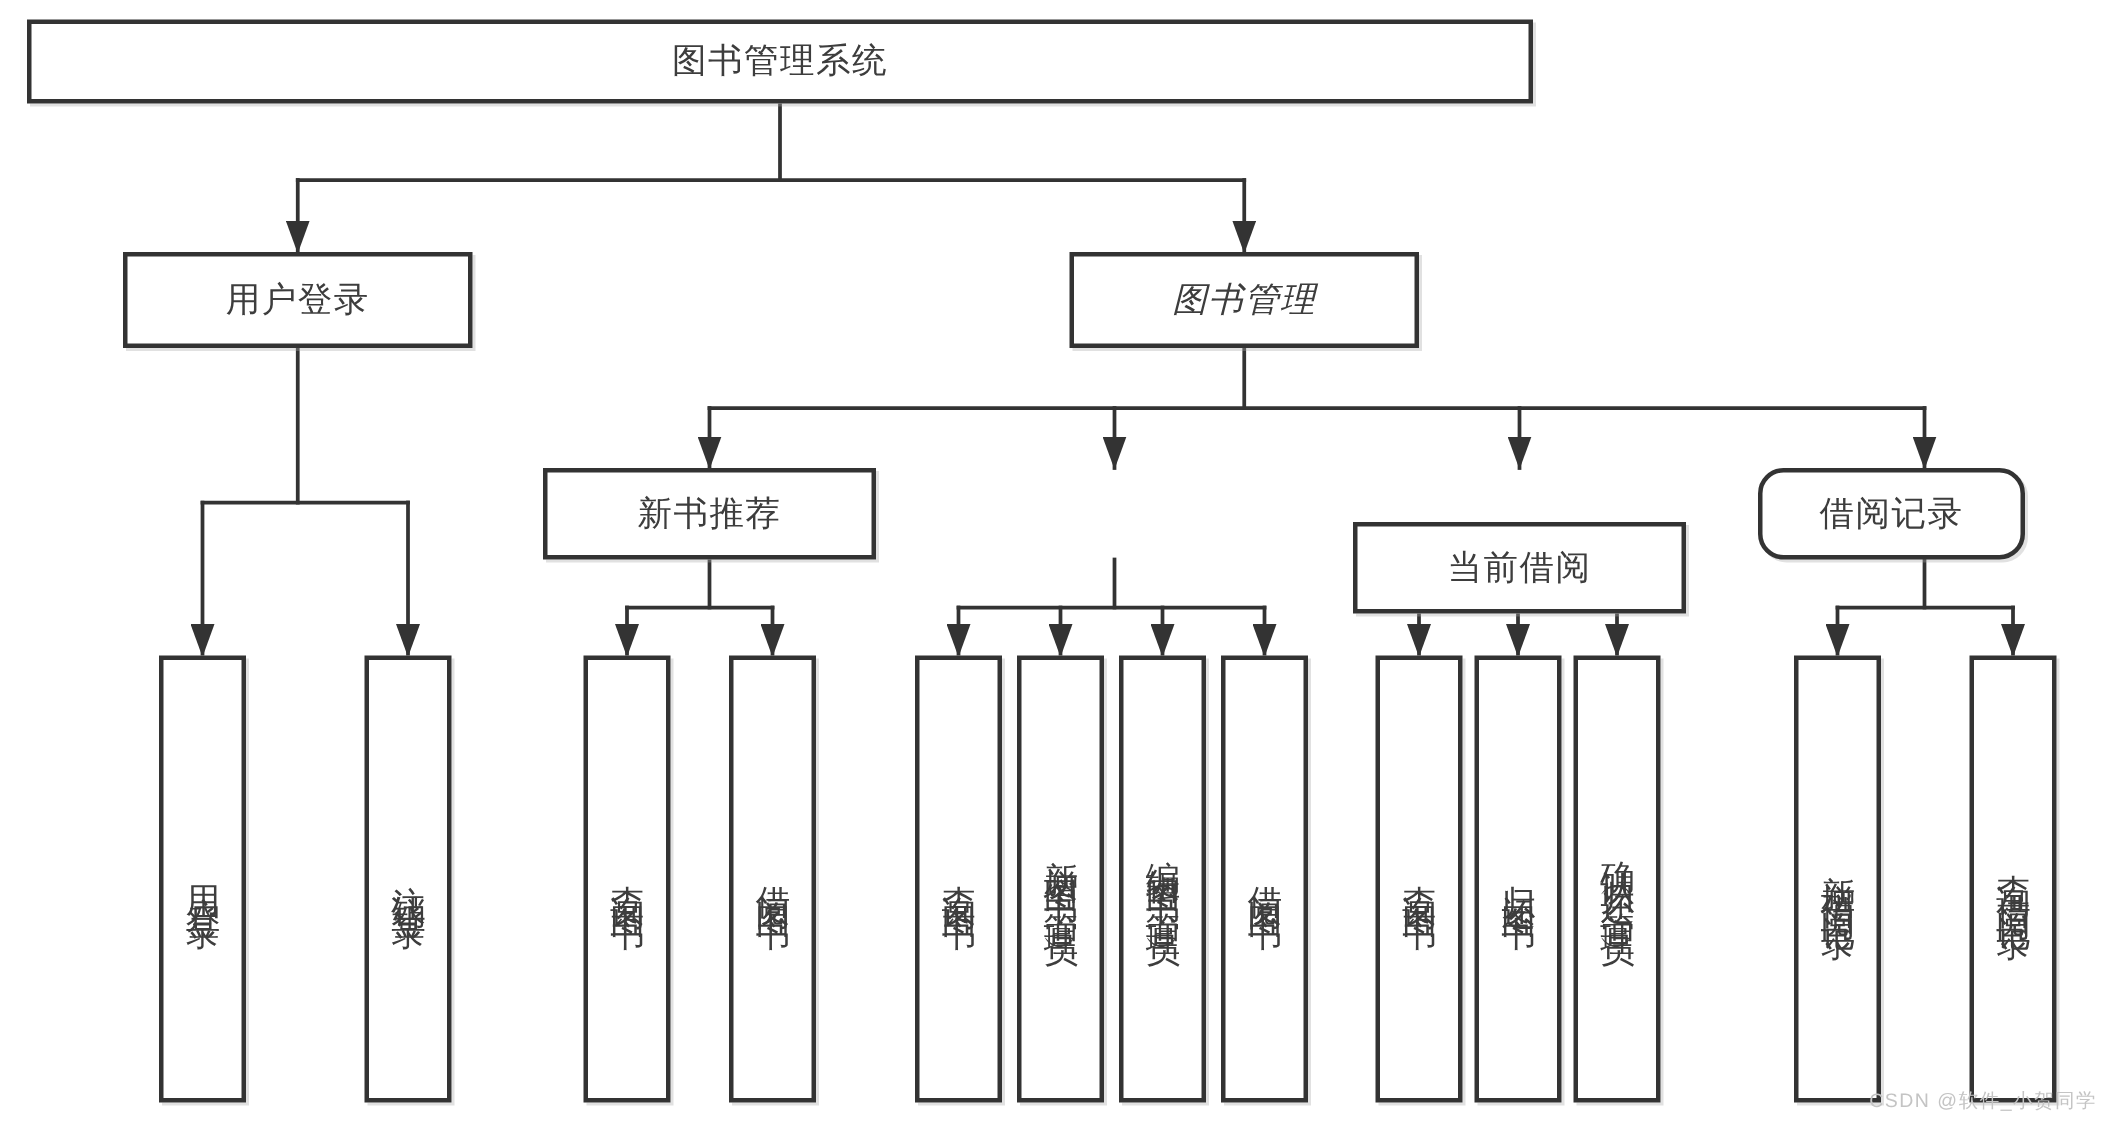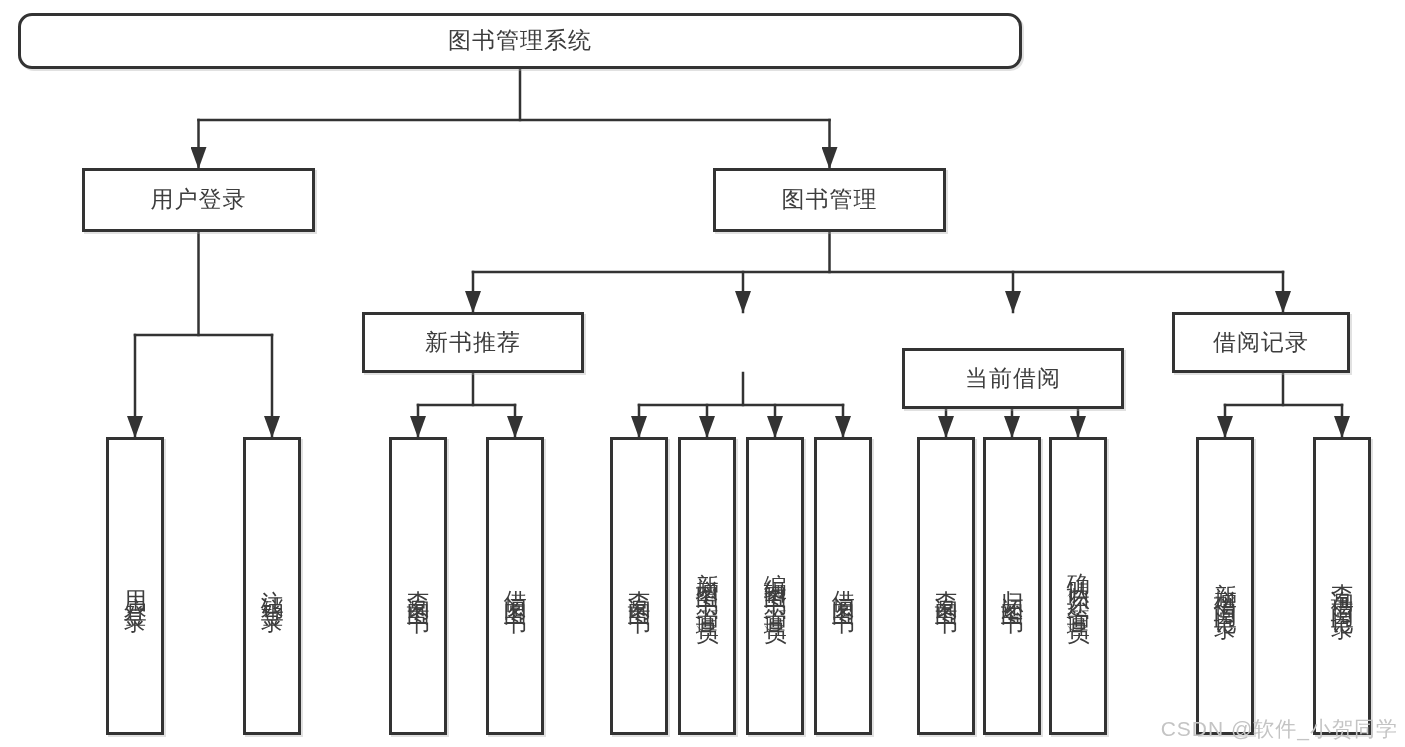--- a/index.html
+++ b/index.html
@@ -35,21 +35,21 @@
     line-height: 1.2;
   }
   .node.vertical .label {
     writing-mode: vertical-rl;
     text-orientation: mixed;
     letter-spacing: 7px;
   }
   .watermark {
     position: absolute;
     right: 7px; bottom: 4px;
-    font-size: 21px;
+    font-size: 13px;
     color: var(--watermark-color, #c4c4c4);
     letter-spacing: 1px;
     white-space: nowrap;
   }
 </style>
 </head>
 <body>
 
 <div id="canvas">
   <svg id="connectors" width="1405" height="747" viewBox="0 0 1405 747" xmlns="http://www.w3.org/2000/svg">
@@ -88,36 +88,36 @@
         <line x1="946" y1="405" x2="946" y2="437" stroke="#333333" stroke-width="2.5" stroke-linecap="square" marker-end="url(#arrowhead)"></line>
         <line x1="1012" y1="405" x2="1012" y2="437" stroke="#333333" stroke-width="2.5" stroke-linecap="square" marker-end="url(#arrowhead)"></line>
         <line x1="1078" y1="405" x2="1078" y2="437" stroke="#333333" stroke-width="2.5" stroke-linecap="square" marker-end="url(#arrowhead)"></line>
         <line x1="1283" y1="373" x2="1283" y2="405" stroke="#333333" stroke-width="2.5" stroke-linecap="square"></line>
         <line x1="1225" y1="405" x2="1342" y2="405" stroke="#333333" stroke-width="2.5" stroke-linecap="square"></line>
         <line x1="1225" y1="405" x2="1225" y2="437" stroke="#333333" stroke-width="2.5" stroke-linecap="square" marker-end="url(#arrowhead)"></line>
         <line x1="1342" y1="405" x2="1342" y2="437" stroke="#333333" stroke-width="2.5" stroke-linecap="square" marker-end="url(#arrowhead)"></line>
       </g>
   </svg>
 
-  <div class="node" style="left: 18px; top: 13px; width: 1004px; height: 56px; border-radius: 14px;">
+  <div class="node" style="left: 18px; top: 13px; width: 1004px; height: 56px;">
       <span class="label">图书管理系统</span>
     </div>
     <div class="node" style="left: 82px; top: 168px; width: 233px; height: 64px;">
       <span class="label">用户登录</span>
     </div>
-    <div class="node" style="left: 713px; top: 168px; width: 233px; height: 64px;">
+    <div class="node" style="left: 713px; top: 168px; width: 233px; height: 64px; font-style: italic;">
       <span class="label">图书管理</span>
     </div>
     <div class="node" style="left: 362px; top: 312px; width: 222px; height: 61px; align-items: center;">
       <span class="label">新书推荐</span>
     </div>
     <div class="node" style="left: 902px; top: 312px; width: 222px; height: 61px; margin-top: 36px;">
       <span class="label">当前借阅</span>
     </div>
-    <div class="node" style="left: 1172px; top: 312px; width: 178px; height: 61px;">
+    <div class="node" style="left: 1172px; top: 312px; width: 178px; height: 61px; border-radius: 17px;">
       <span class="label">借阅记录</span>
     </div>
     <div class="node vertical" style="left: 106px; top: 437px; width: 58px; height: 298px;">
       <span class="label">用户登录</span>
     </div>
     <div class="node vertical" style="left: 243px; top: 437px; width: 58px; height: 298px;">
       <span class="label">注销登录</span>
     </div>
     <div class="node vertical" style="left: 389px; top: 437px; width: 58px; height: 298px;">
       <span class="label">查询图书</span>

